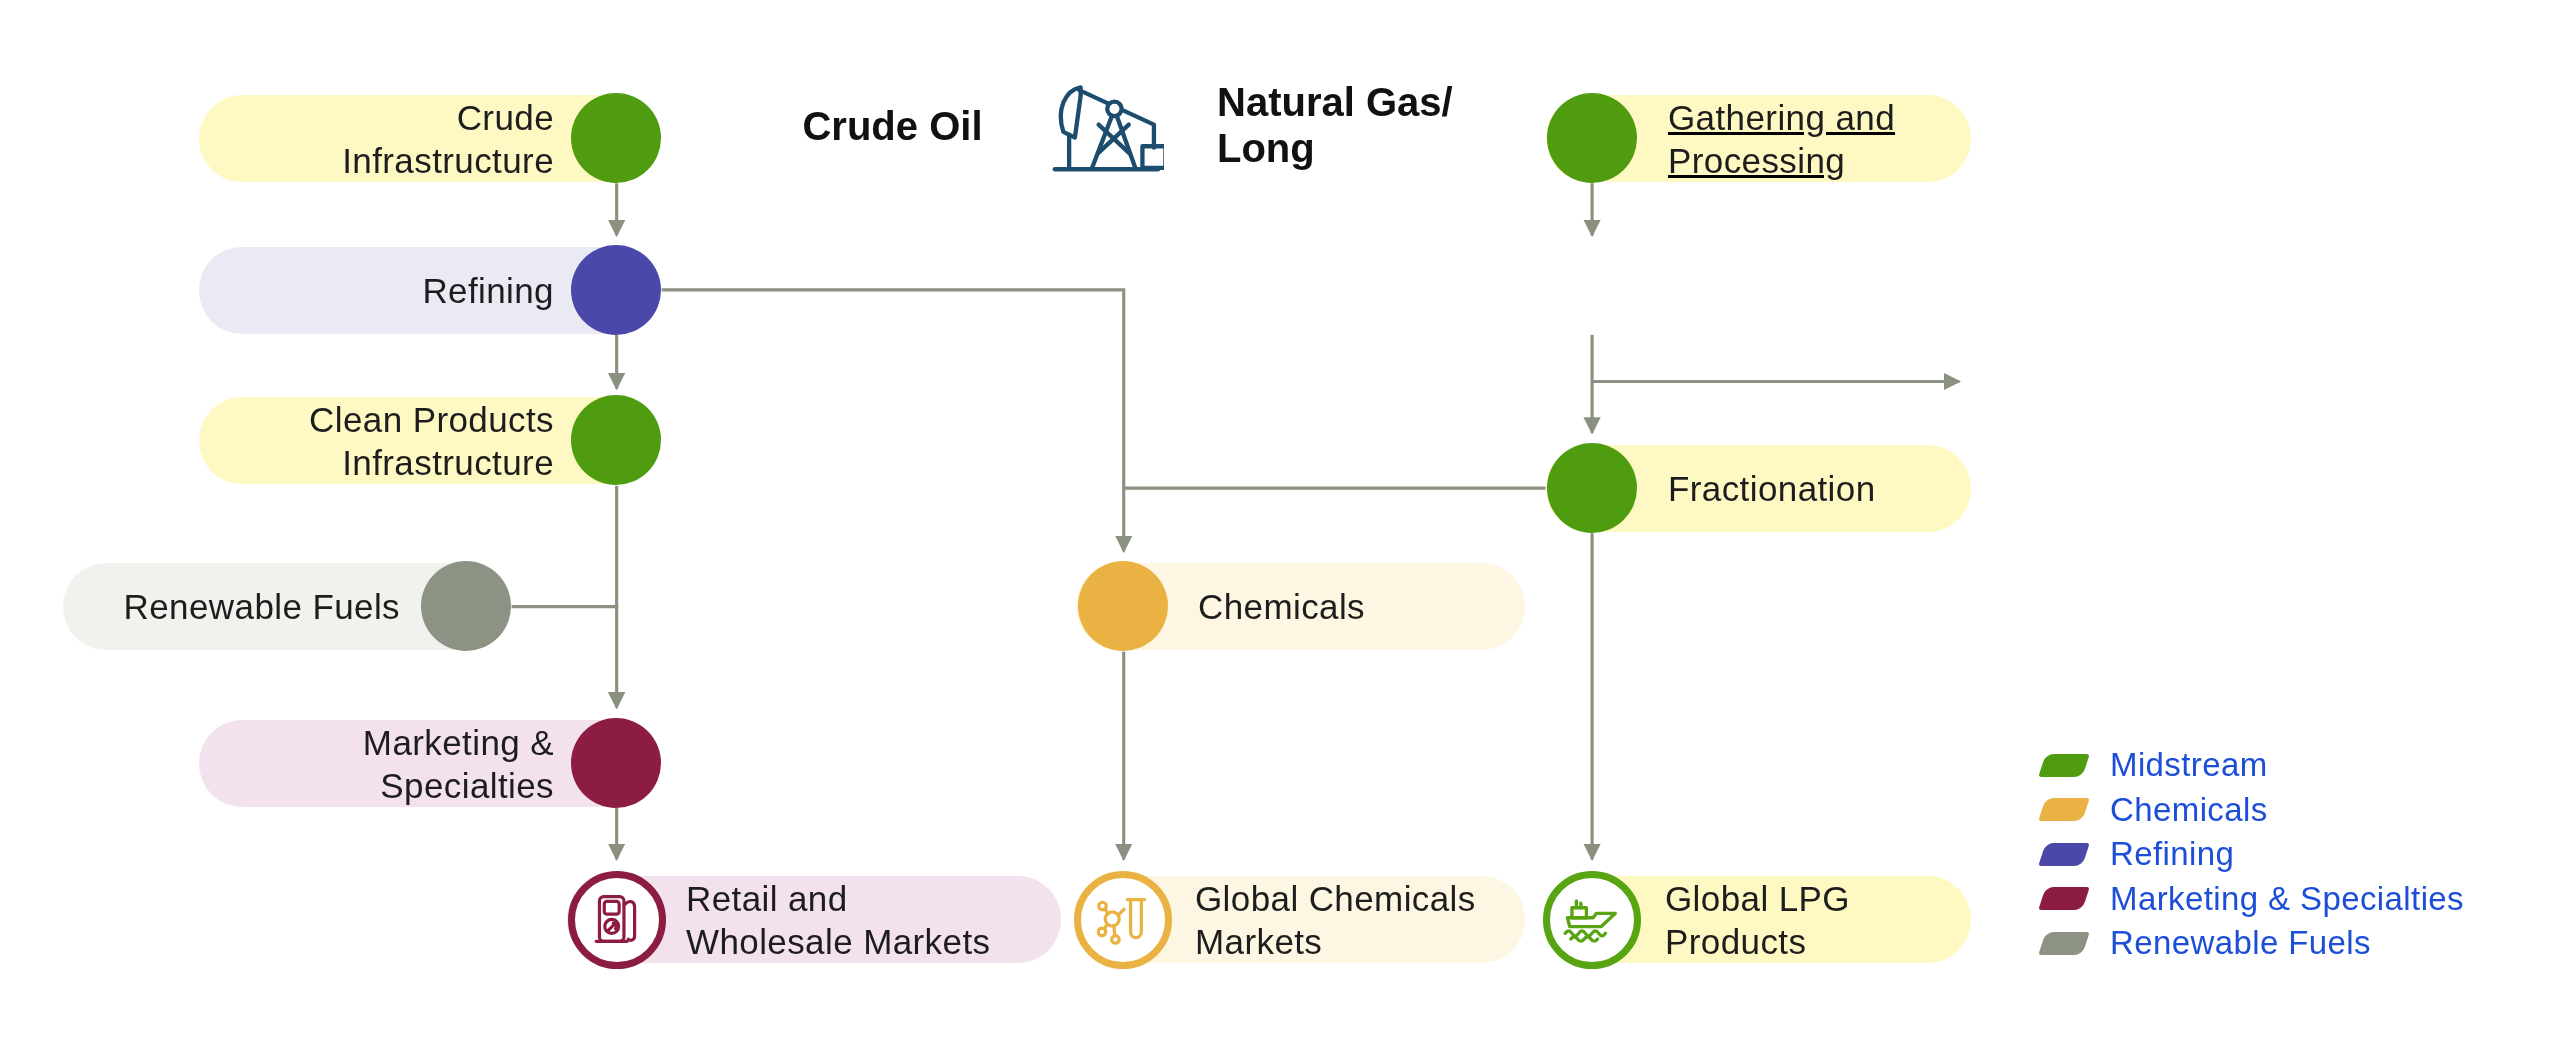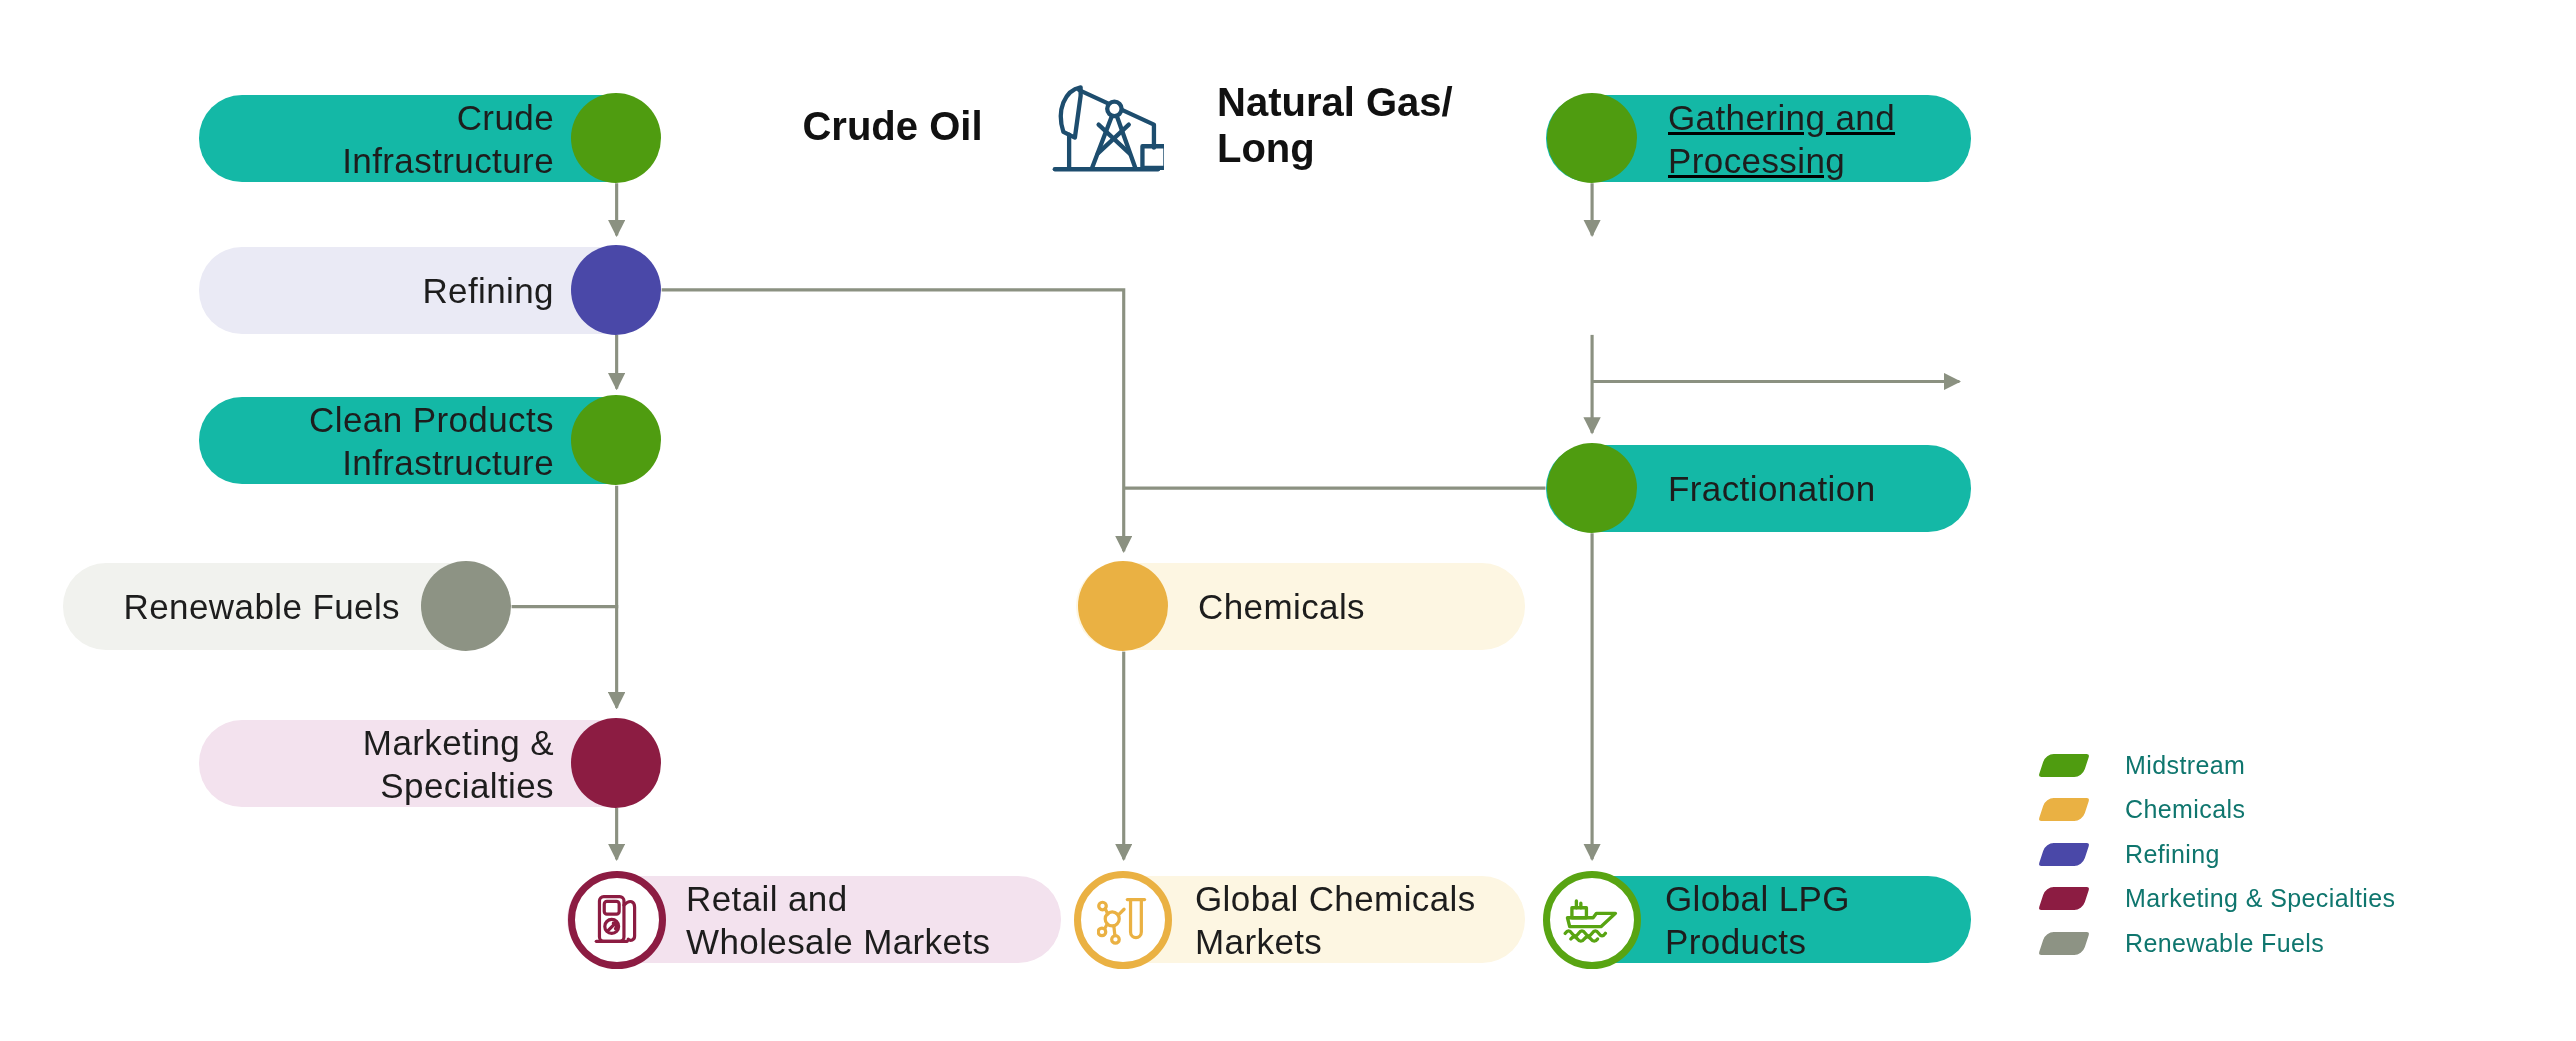--- a/index.html
+++ b/index.html
@@ -12,39 +12,39 @@
   .node .label{width:100%;font-size:35px;line-height:43px;letter-spacing:0.4px;color:#1d1d1d;
                white-space:pre-line;position:relative;z-index:3;}
   .align-r{text-align:right;padding-right:103px;}
   .align-r.rf{padding-right:111px;}
   .align-l{text-align:left;padding-left:122px;}
   .align-l.rt{padding-left:119px;}
   .dot{position:absolute;top:-1.6px;width:90px;height:90px;border-radius:50%;z-index:4;}
   .ring{position:absolute;top:-5.5px;width:84px;height:84px;border-radius:50%;background:#fff;
         display:flex;align-items:center;justify-content:center;z-index:4;}
   
-  .bg-green{background:#14b8a6;}   .dot-green{background:#4f9c10;}
+  .bg-green{background:#fef9c3;}   .dot-green{background:#4f9c10;}
   .bg-lav{background:#eaeaf5;}     .dot-indigo{background:#4a48a8;}
   .bg-gray{background:#f1f2ee;}    .dot-sage{background:#8d9384;}
   .bg-pink{background:#f3e2ee;}    .dot-maroon{background:#8c1c42;}
   .bg-cream{background:#fdf6e2;}   .dot-amber{background:#eab143;}
   .ring-green{border:7.1px solid #58a412;}
   .ring-maroon{border:7.1px solid #8c1c42;}
   .ring-amber{border:7.1px solid #eab143;}
   
   .hdr{position:absolute;font-size:40px;font-weight:700;color:#111;line-height:46px;
        white-space:pre-line;z-index:2;}
   #pumpjack{position:absolute;left:1049px;top:71px;z-index:2;}
   
   #legend{position:absolute;left:2042px;top:753px;z-index:2;}
   .leg-row{display:flex;align-items:center;height:24px;margin-bottom:20.5px;}
   .sw{width:44px;height:23px;transform:skewX(-18deg);border-radius:8px 3.2px 8px 3.2px;flex:0 0 44px;}
   .sw0{background:#4f9c10;} .sw1{background:#eab143;} .sw2{background:#4a48a8;}
   .sw3{background:#8c1c42;} .sw4{background:#8d9384;}
-  .leg-label{margin-left:39px;font-size:25px;color:#0f766e;letter-spacing:0.4px;white-space:nowrap;}
+  .leg-label{margin-left:24px;font-size:33px;color:#1d4ed8;letter-spacing:0.4px;white-space:nowrap;}
 </style>
 </head>
 <body>
 
 <div id="canvas">
 
   <svg id="wires" width="2576" height="1041" viewBox="0 0 3260 1318">
     <defs>
       <marker id="ah" viewBox="0 0 10 10" refX="9" refY="5" markerWidth="5.5" markerHeight="5.5" orient="auto-start-reverse">
         <path d="M0 0 L10 5 L0 10 z" fill="#8b9181"></path>

